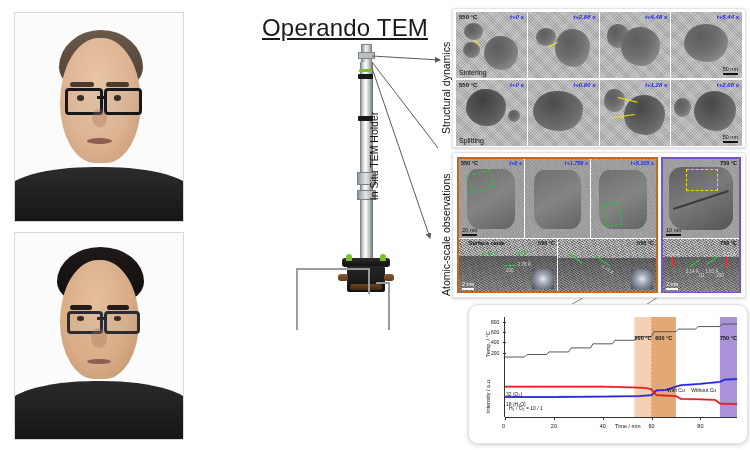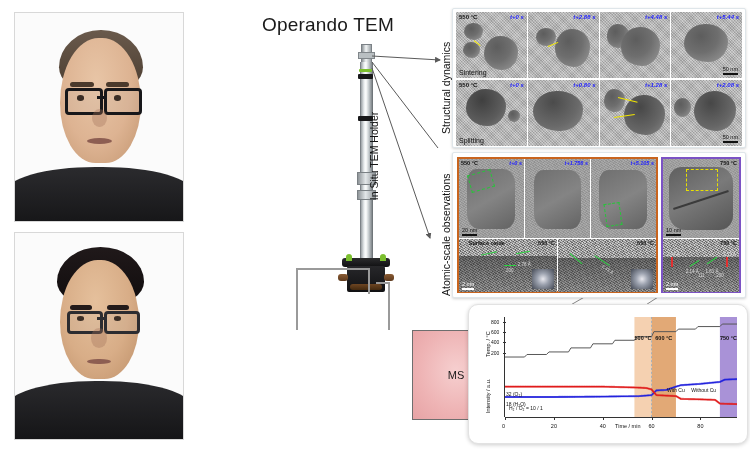--- a/index.html
+++ b/index.html
@@ -16,21 +16,21 @@
   .shoulders{position:absolute;left:-6%;width:112%;bottom:0;border-radius:48% 48% 0 0;}
   .eye{position:absolute;border-radius:50%;background:#3a2d25;}
   .glass{position:absolute;border:3px solid #17171a;border-radius:4px;background:rgba(180,190,200,.10);}
   .glassbridge{position:absolute;height:3px;background:#17171a;}
   .brow{position:absolute;background:#4b3a2c;border-radius:3px;}
   .mouth{position:absolute;background:#8d5e52;border-radius:50%;}
   .nose{position:absolute;border-radius:50%;background:rgba(160,112,88,.35);}
   .hair{position:absolute;border-radius:50% 50% 40% 40%/60% 60% 40% 40%;}
 
   
-  #title-operando{position:absolute;left:262px;top:14px;font-size:19px;color:#1a1a1a;letter-spacing:.2px;}
+  #title-operando{position:absolute;left:262px;top:14px;font-size:24px;color:#1a1a1a;letter-spacing:.2px;text-decoration:underline;}
 
   #holder-group{position:absolute;left:336px;top:44px;width:60px;height:250px;}
   .rodmain{position:absolute;left:24px;top:18px;width:11px;height:216px;
            background:linear-gradient(90deg,#9aa0a4 0%,#e9edef 28%,#fdfefe 45%,#c6cccf 70%,#7e8488 100%);
            border-left:1px solid #7c8287;border-right:1px solid #70767a;}
   .rodtip{position:absolute;left:25px;top:0px;width:9px;height:20px;
           background:linear-gradient(90deg,#8d9397,#f2f5f6 45%,#9aa1a5);border:1px solid #7b8186;}
   .rodtip2{position:absolute;left:22px;top:8px;width:15px;height:5px;background:#b9bfc2;border:1px solid #80868a;}
   .bandblk{position:absolute;left:22px;width:15px;height:5px;background:#18181a;border-radius:1px;}
   .bandgrn{position:absolute;left:23px;width:13px;height:3px;background:#7bbf2e;border-radius:1px;}
@@ -178,23 +178,20 @@
     <div class="knob" style="left:14px;top:240px;width:32px;height:6px;background:linear-gradient(180deg,#6d4522,#43290f);"></div>
   </div>
   <div id="holder-label">In Situ TEM Holder</div>
 
   <div class="pipe" style="left:296px;top:268px;width:2px;height:62px;"></div>
   <div class="pipe" style="left:296px;top:268px;width:74px;height:2px;"></div>
   <div class="pipe" style="left:368px;top:268px;width:2px;height:26px;"></div>
   <div class="pipe" style="left:388px;top:282px;width:2px;height:48px;"></div>
   <div class="pipe" style="left:376px;top:282px;width:14px;height:2px;"></div>
 
-  <div class="sbox" id="ms-box">
-    <span>MS</span>
-  </div>
 
   <svg id="flow-arrow" viewBox="0 0 26 22">
     <path d="M1 7 H14 V2 L24 11 L14 20 V15 H1 Z" fill="#dfe7f5" stroke="#1b4f96" stroke-width="1.4"></path>
   </svg>
 
   <div class="vlabel" style="left:440px;top:134px;">Structural dynamics</div>
   <div class="vlabel" style="left:440px;top:296px;">Atomic-scale observations</div>
 
   <svg style="position:absolute;left:360px;top:48px;width:96px;height:250px;overflow:visible;">
     <defs>

